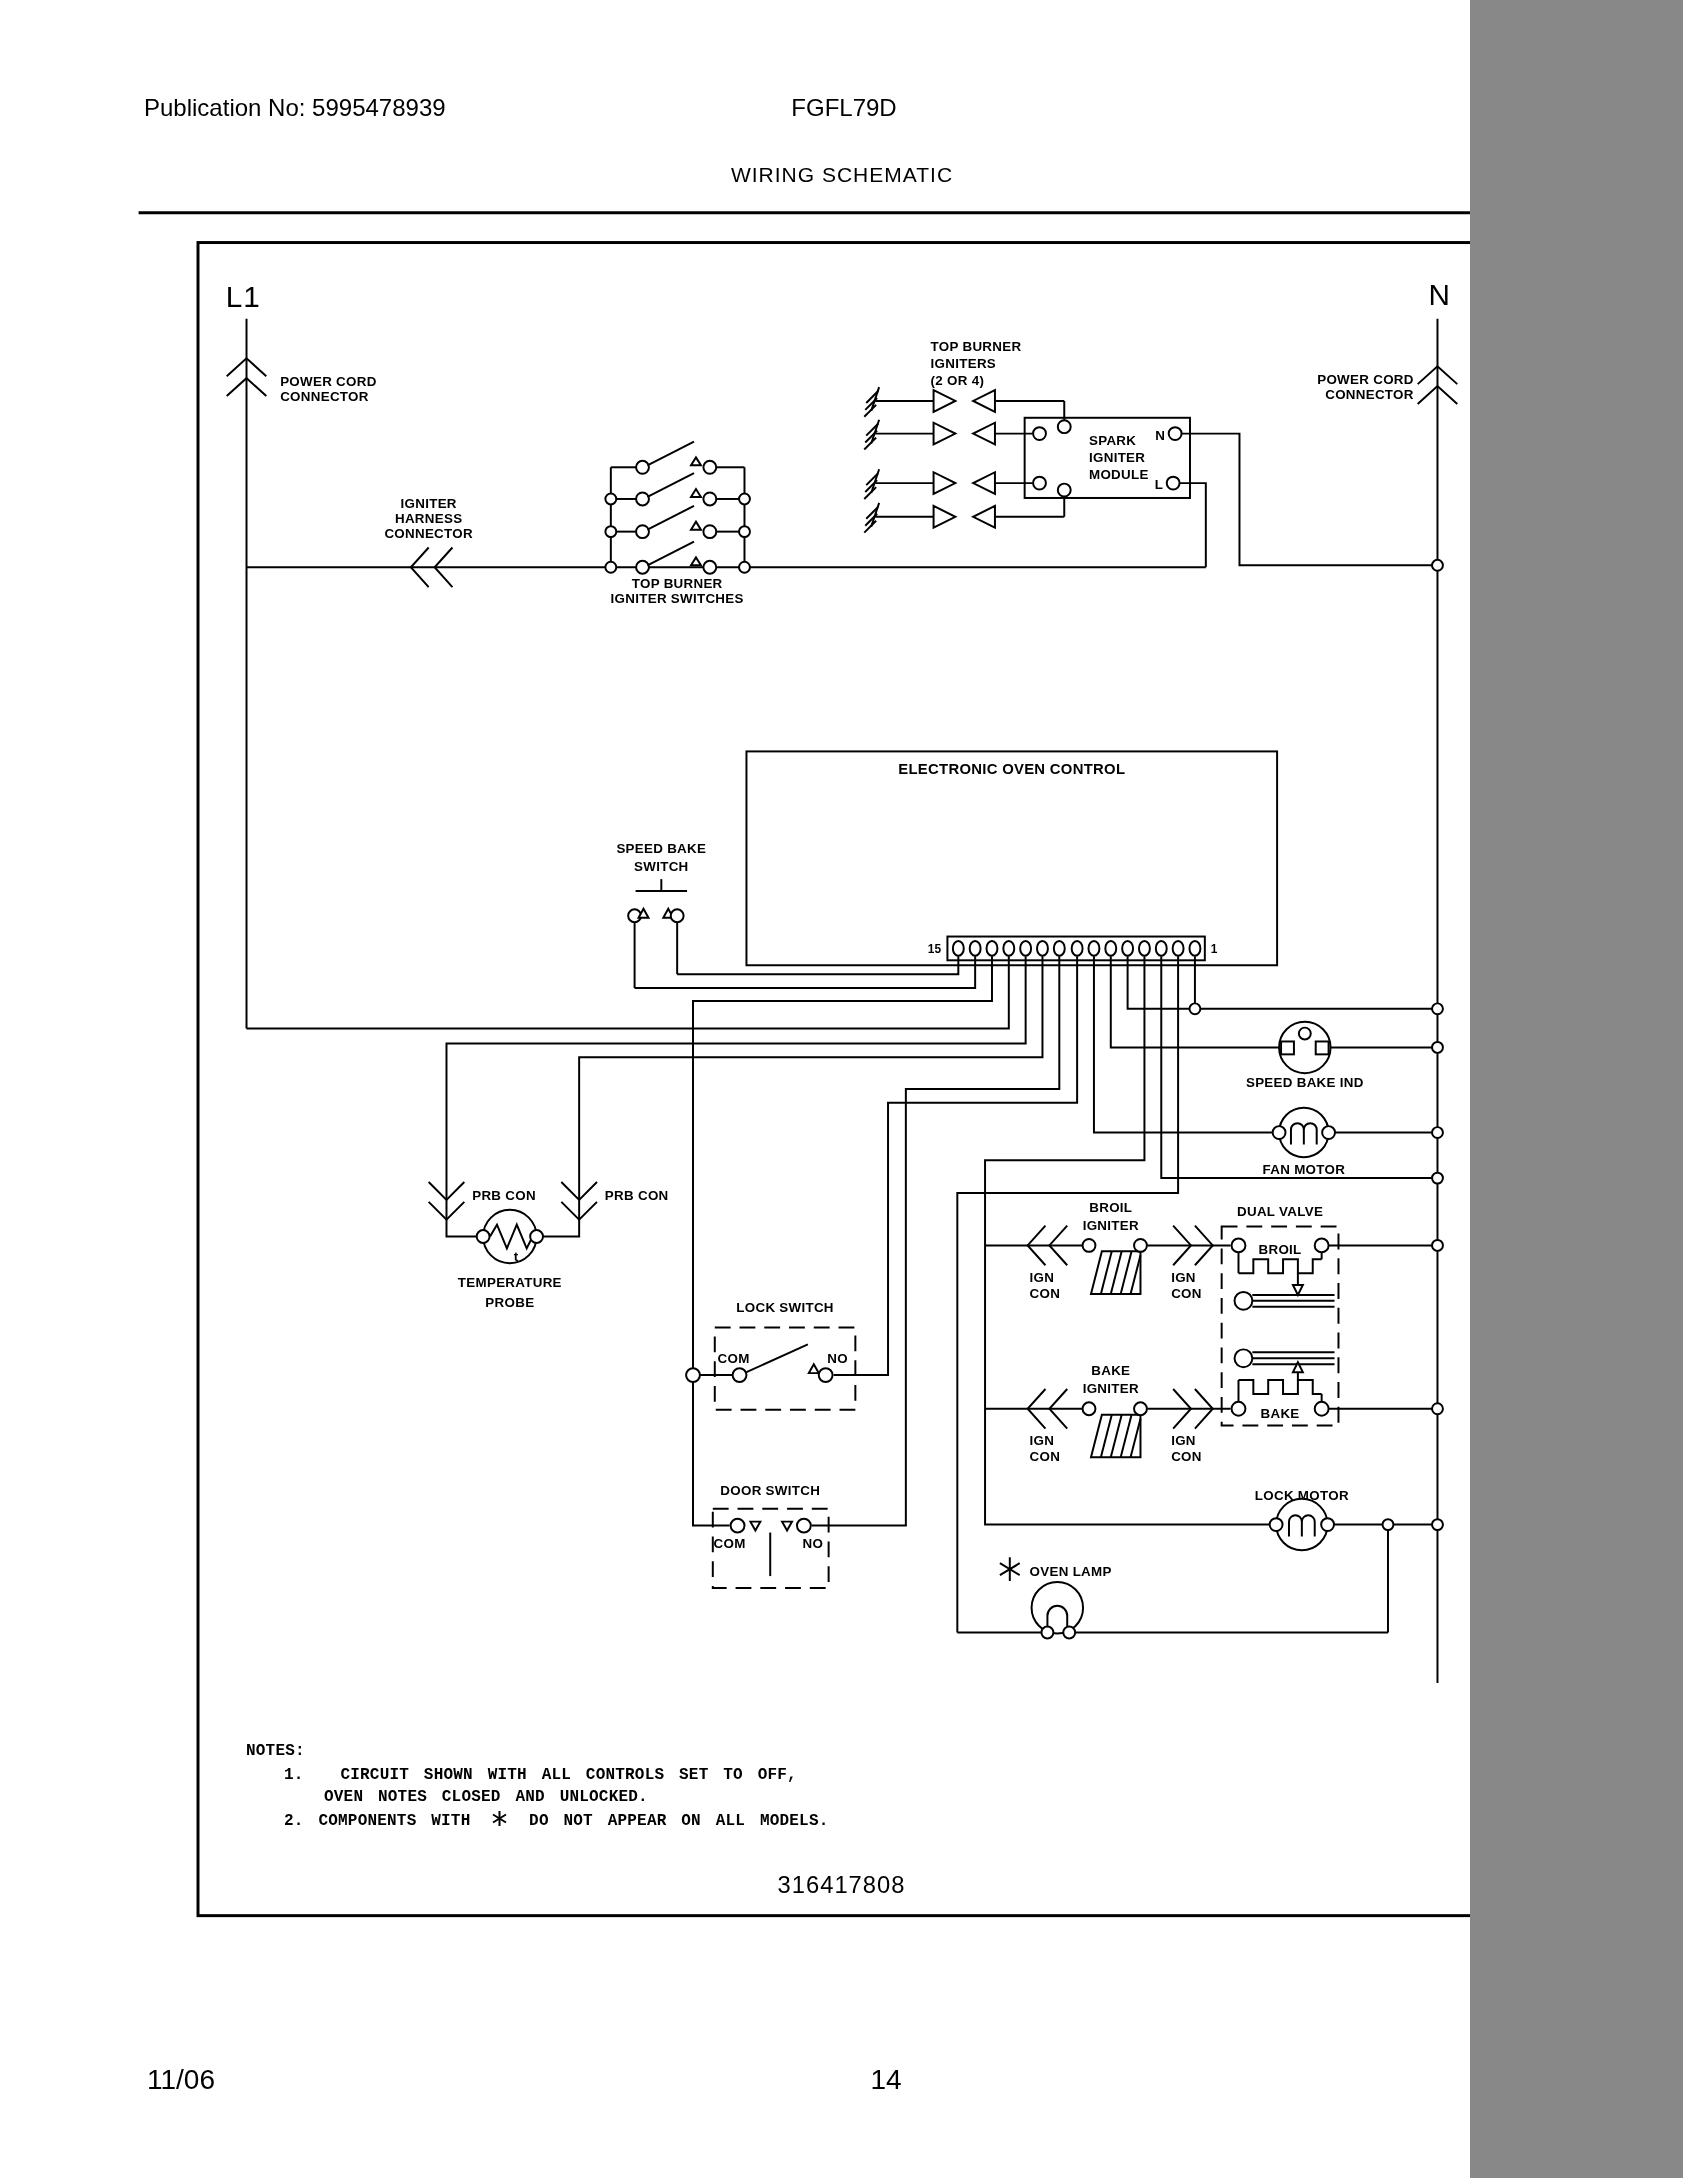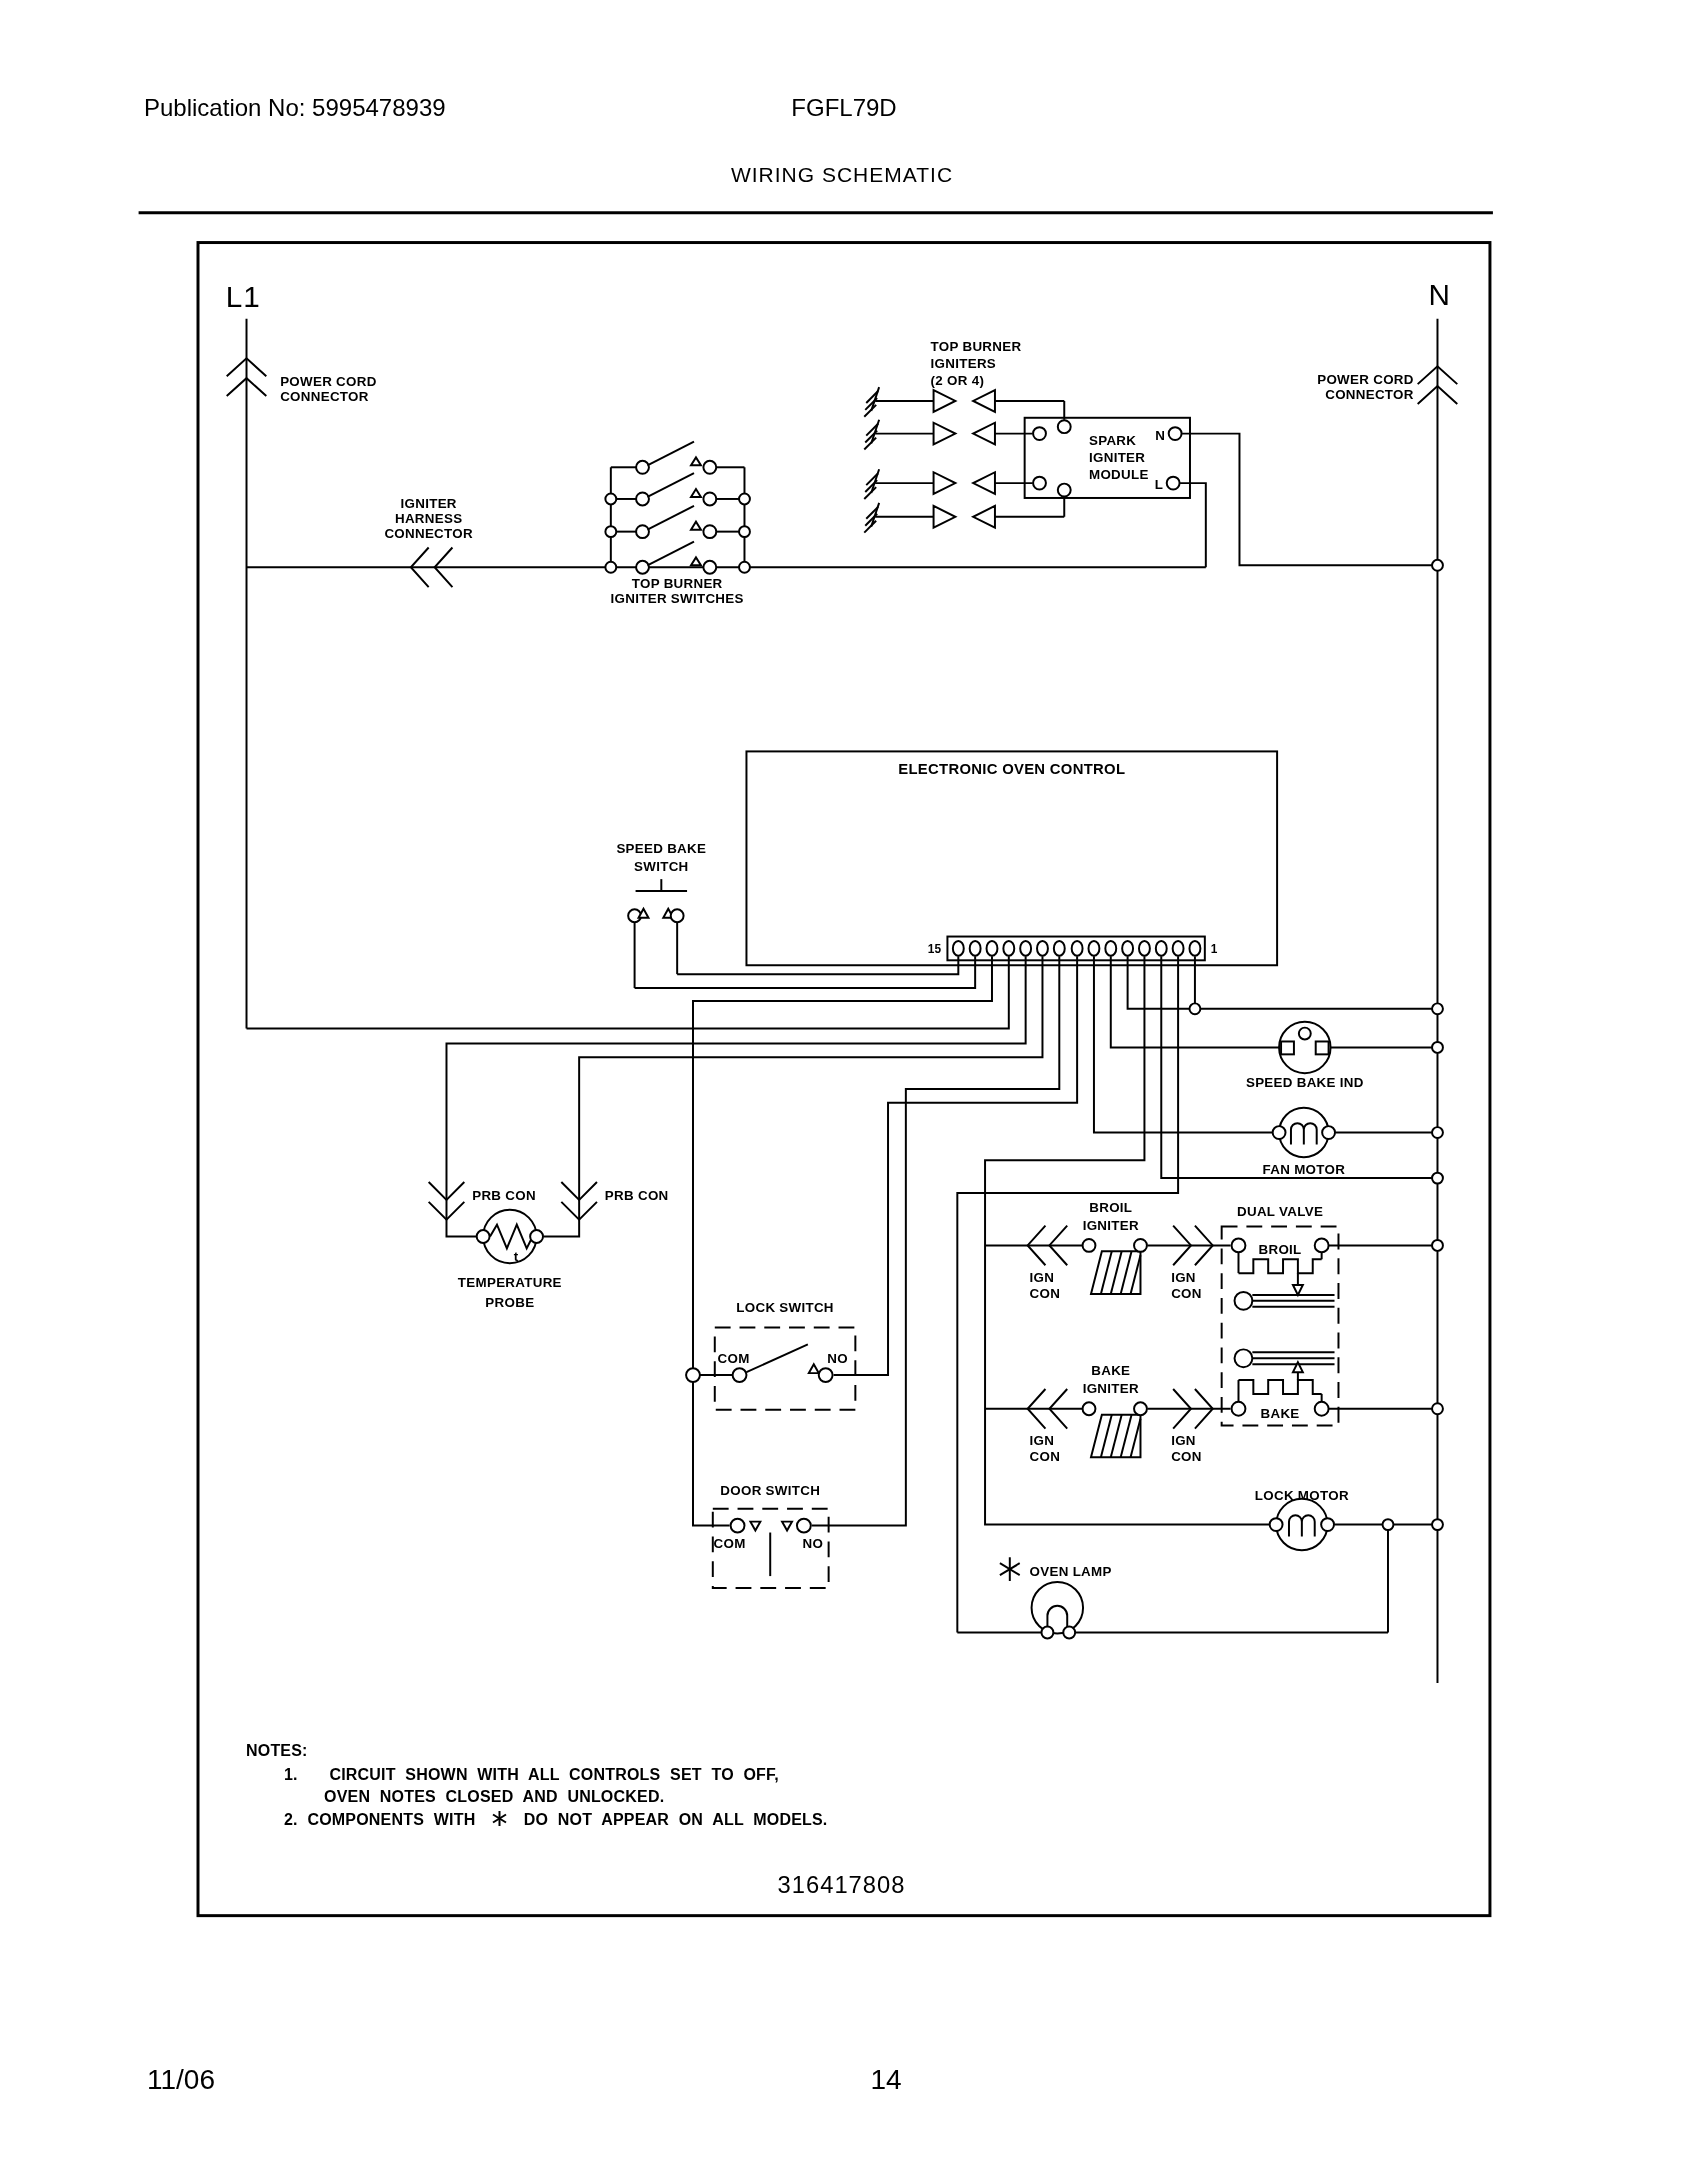--- a/index.html
+++ b/index.html
@@ -1,23 +1,23 @@
 <!DOCTYPE html>
 <html><head>
 <meta charset="utf-8">
 <style>
   html,body{margin:0;padding:0;background:#888;}
-  .page{position:relative;width:1683px;height:2178px;background:#ffffff;
+  .page{position:relative;width:1470px;height:2178px;background:#ffffff;
         font-family:"Liberation Sans",sans-serif;color:#000;overflow:hidden;}
   .abs{position:absolute;white-space:nowrap;}
   .hdr{font-size:24px;}
   .title{font-size:21px;letter-spacing:1px;}
   .ftr{font-size:28px;}
   .ctr{transform:translateX(-50%);}
-  .note{font-size:16px;font-weight:bold;letter-spacing:0.2px;word-spacing:5px;}
+  .note{font-size:16px;font-weight:bold;letter-spacing:0.2px;word-spacing:5px;font-family:Liberation Mono, monospace;}
   svg{position:absolute;left:0;top:0;}
   svg .t{font-family:"Liberation Sans",sans-serif;font-weight:bold;font-size:13.5px;
          fill:#000;letter-spacing:.3px;}
   svg .tm{text-anchor:middle;}
   svg .te{text-anchor:end;}
   svg .big{font-size:30px;font-weight:normal;letter-spacing:1px;}
   svg .eoct{font-size:15px;}
   svg .pin{font-size:12px;}
   svg .doc{font-size:24px;font-weight:normal;letter-spacing:1px;}
   svg line,svg polyline,svg path,svg rect,svg circle,svg ellipse,svg polygon{

